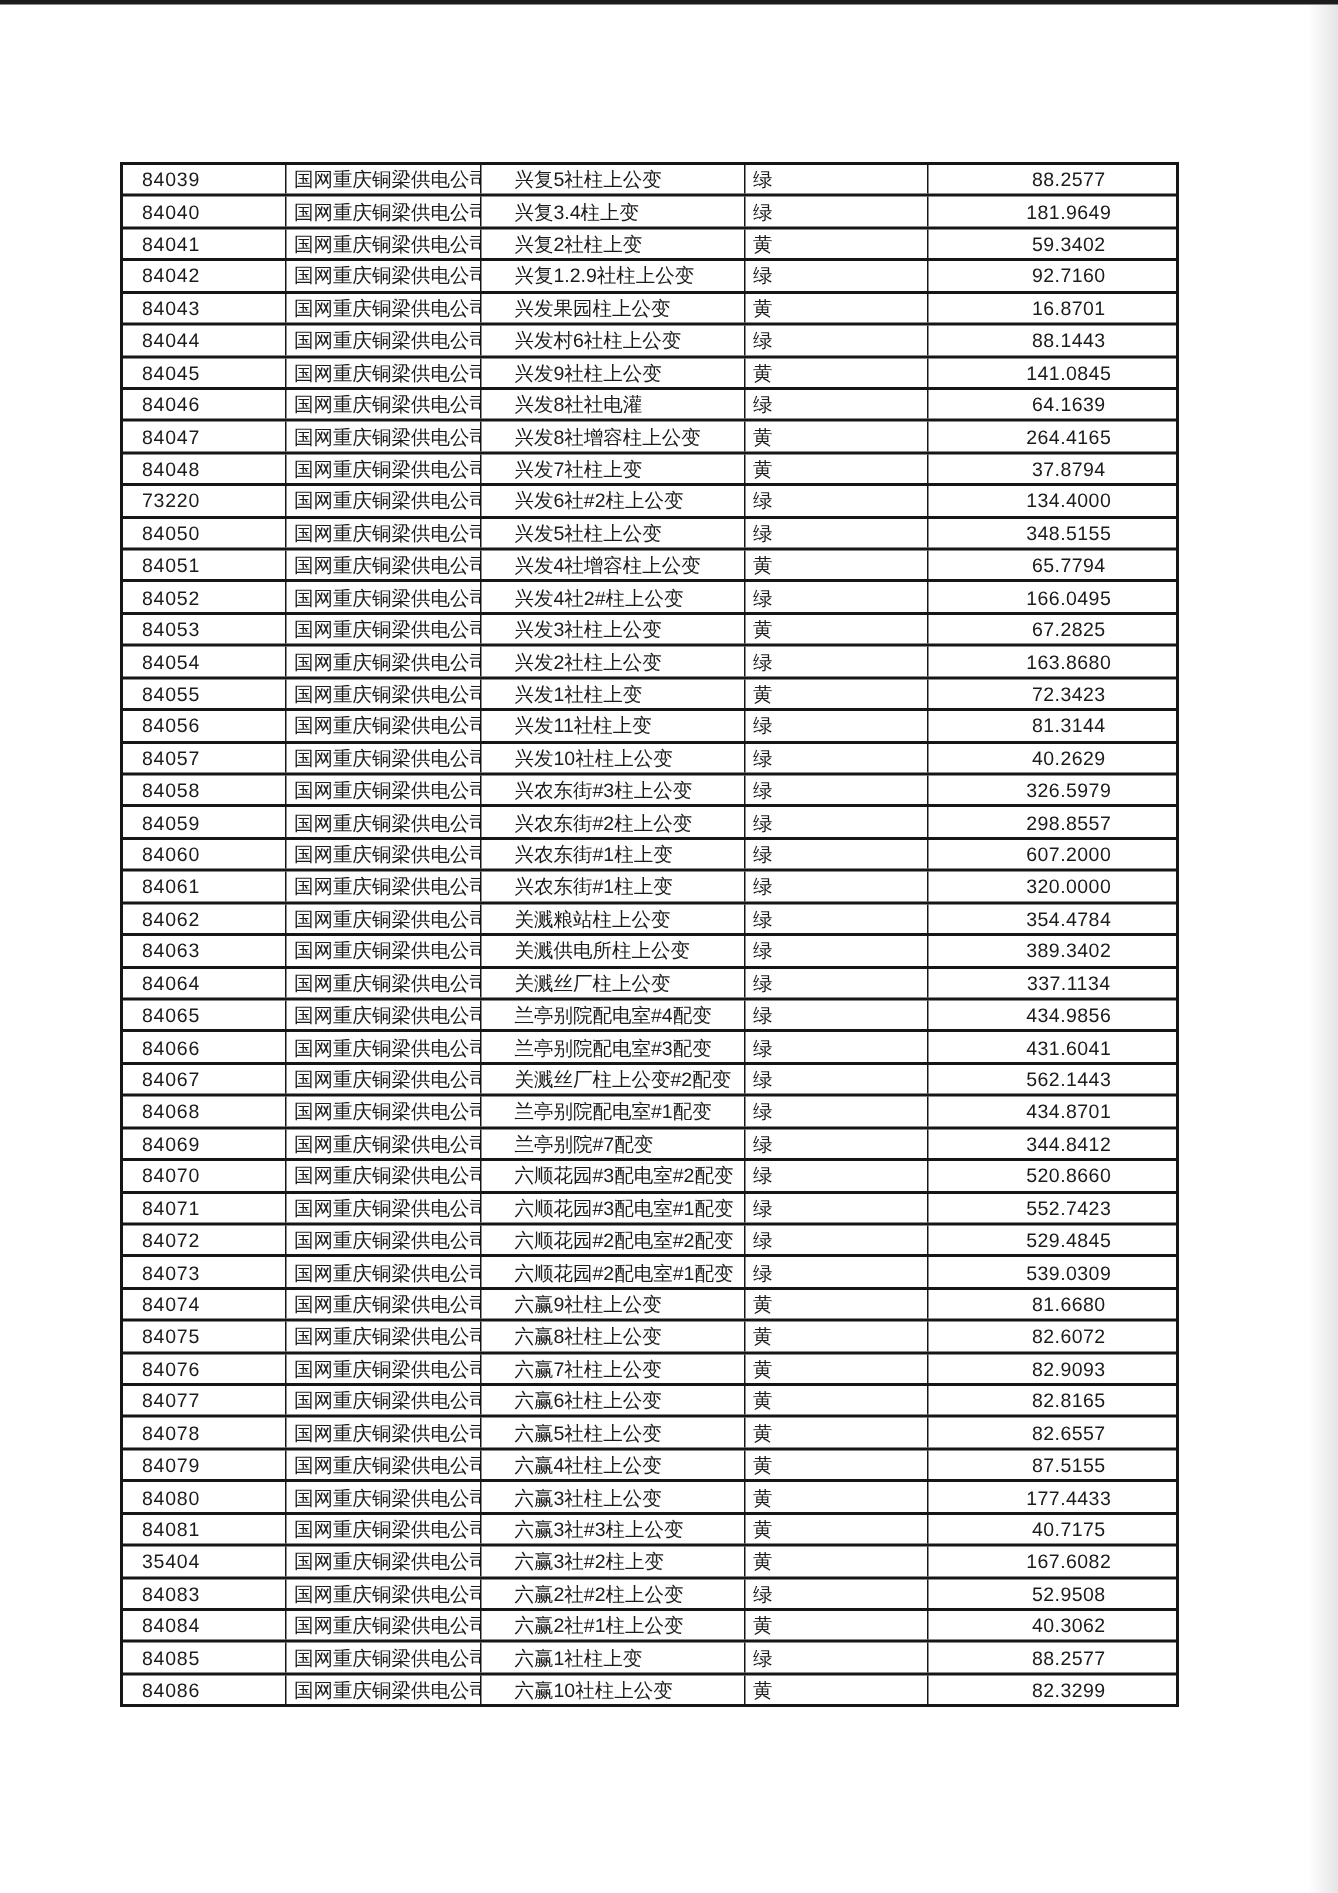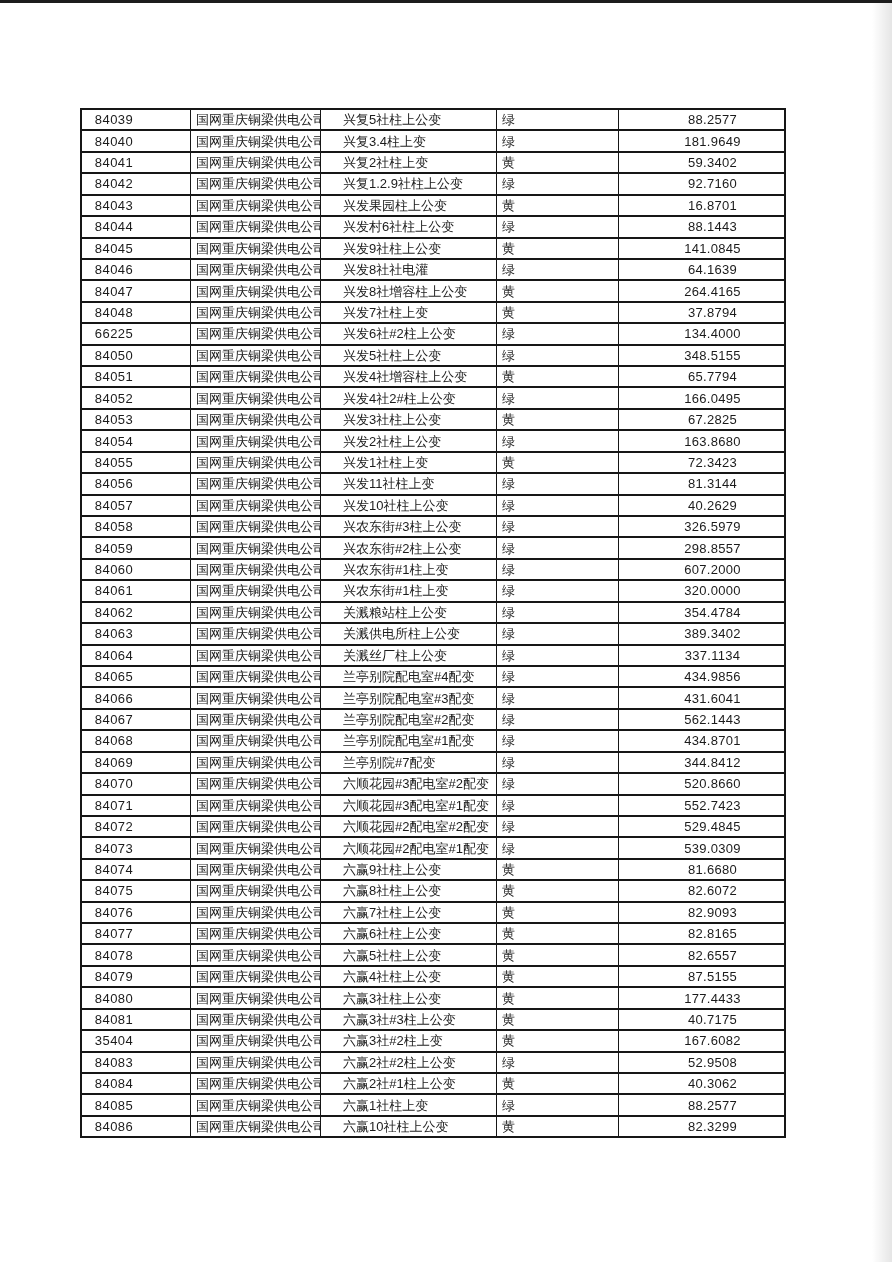--- a/index.html
+++ b/index.html
@@ -139,21 +139,21 @@
       <div class="cell c-value">264.4165</div>
     </div>
     <div class="row">
       <div class="cell c-id">84048</div>
       <div class="cell c-company">国网重庆铜梁供电公司</div>
       <div class="cell c-name">兴发7社柱上变</div>
       <div class="cell c-status">黄</div>
       <div class="cell c-value">37.8794</div>
     </div>
     <div class="row">
-      <div class="cell c-id">66225</div>
+      <div class="cell c-id">73220</div>
       <div class="cell c-company">国网重庆铜梁供电公司</div>
       <div class="cell c-name">兴发6社#2柱上公变</div>
       <div class="cell c-status">绿</div>
       <div class="cell c-value">134.4000</div>
     </div>
     <div class="row">
       <div class="cell c-id">84050</div>
       <div class="cell c-company">国网重庆铜梁供电公司</div>
       <div class="cell c-name">兴发5社柱上公变</div>
       <div class="cell c-status">绿</div>
@@ -267,21 +267,21 @@
     <div class="row">
       <div class="cell c-id">84066</div>
       <div class="cell c-company">国网重庆铜梁供电公司</div>
       <div class="cell c-name">兰亭别院配电室#3配变</div>
       <div class="cell c-status">绿</div>
       <div class="cell c-value">431.6041</div>
     </div>
     <div class="row">
       <div class="cell c-id">84067</div>
       <div class="cell c-company">国网重庆铜梁供电公司</div>
-      <div class="cell c-name">兰亭别院配电室#2配变</div>
+      <div class="cell c-name">关溅丝厂柱上公变#2配变</div>
       <div class="cell c-status">绿</div>
       <div class="cell c-value">562.1443</div>
     </div>
     <div class="row">
       <div class="cell c-id">84068</div>
       <div class="cell c-company">国网重庆铜梁供电公司</div>
       <div class="cell c-name">兰亭别院配电室#1配变</div>
       <div class="cell c-status">绿</div>
       <div class="cell c-value">434.8701</div>
     </div>

